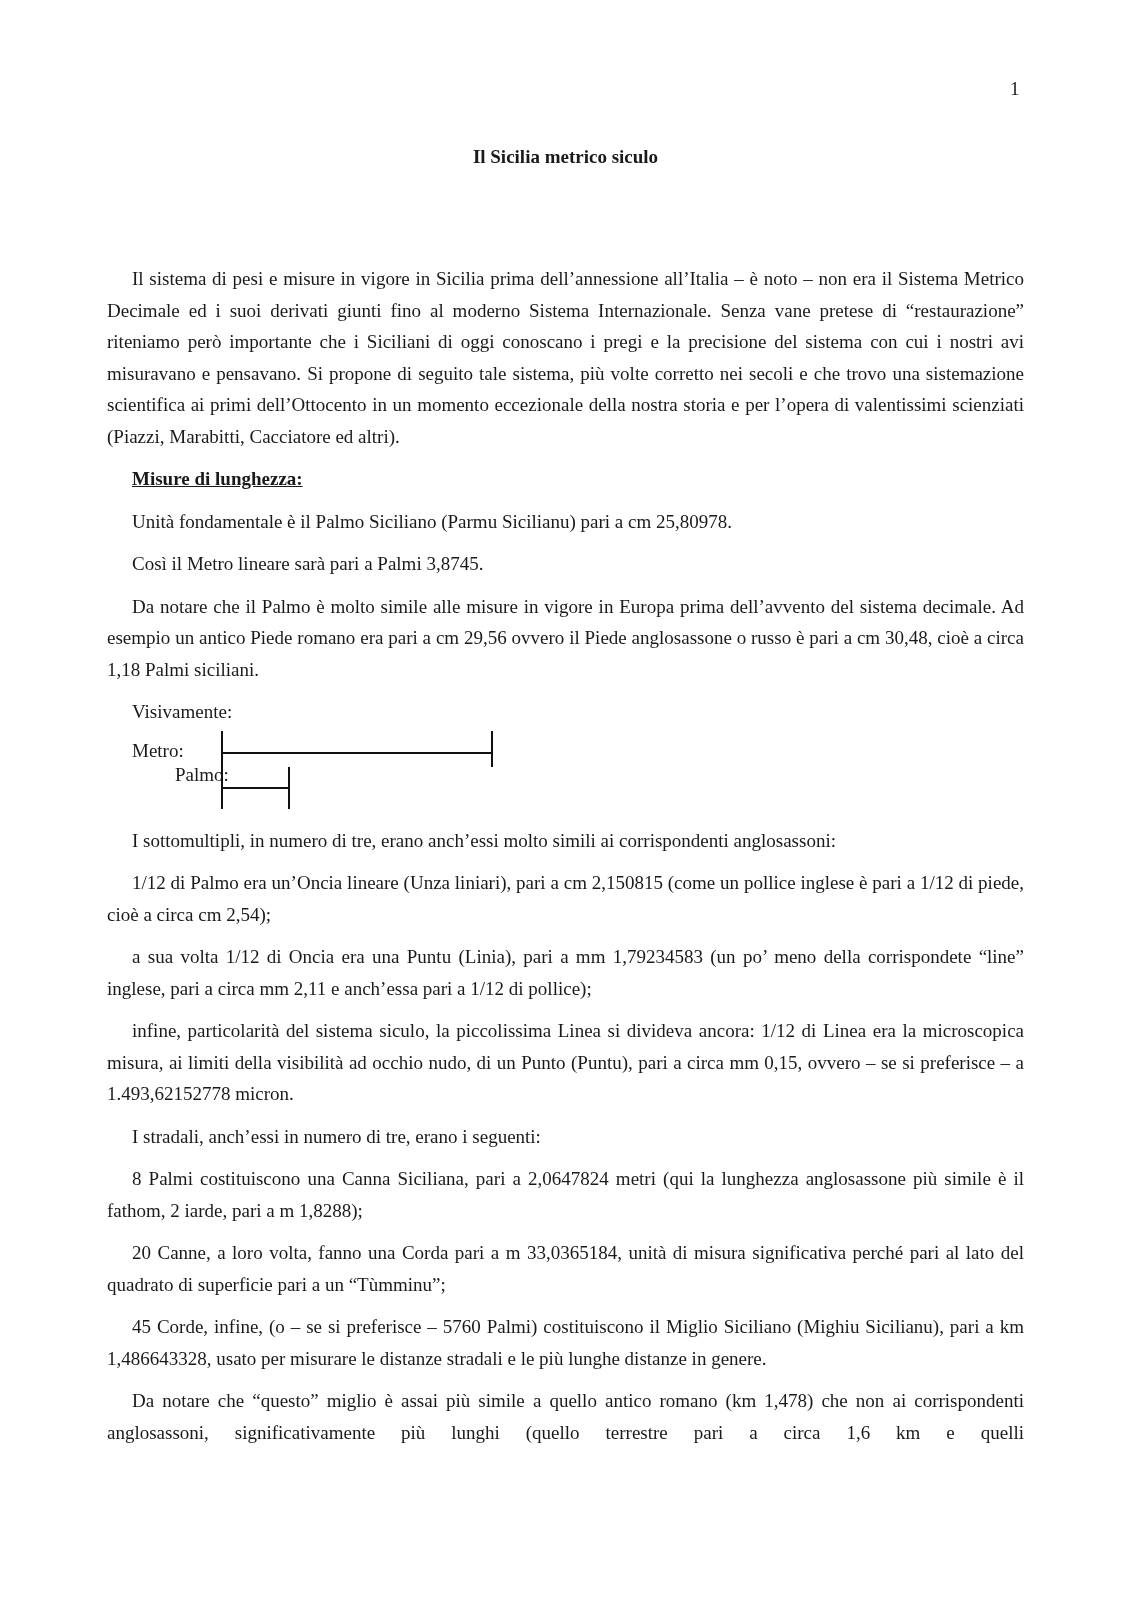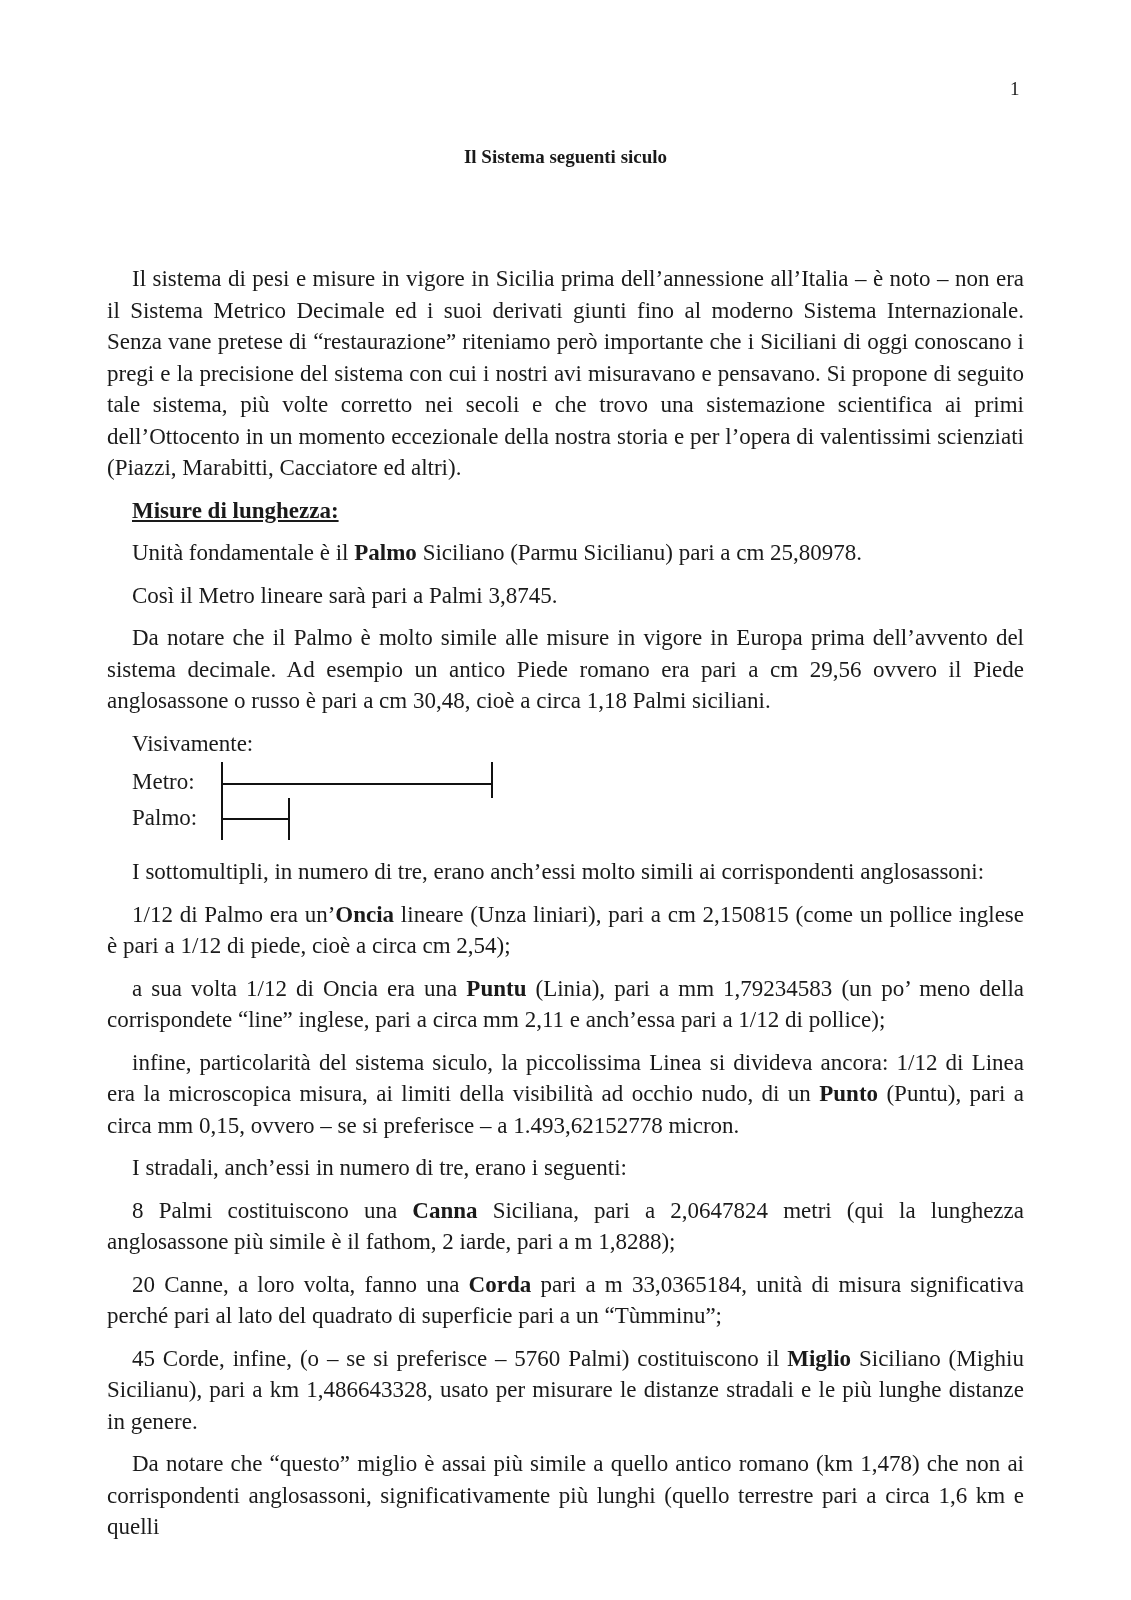--- a/index.html
+++ b/index.html
@@ -28,39 +28,39 @@
     width: 1131px;
     text-align: center;
     font-size: 19px;
     font-weight: bold;
   }
   .body {
     position: absolute;
     top: 263px;
     left: 107px;
     width: 917px;
-    font-size: 23px;
+    font-size: 19px;
     line-height: 31.5px;
   }
   .p {
     margin: 0 0 11px 0;
     text-align: justify;
     text-indent: 25px;
   }
   .heading {
     margin: 0 0 11px 0;
     text-indent: 25px;
     font-weight: bold;
     text-decoration: underline;
   }
   .line-single {
     margin: 0 0 11px 0;
     text-indent: 25px;
   }
-  b { font-weight: bold; }
+  b { font-weight: normal; }
   .diagram {
     position: relative;
     height: 80px;
     margin: -2px 0 8px 0;
   }
   .diagram .lbl {
     position: absolute;
     left: 25px;
   }
   .bar {
@@ -71,39 +71,39 @@
   .tick {
     position: absolute;
     width: 2px;
     background: #111;
   }
 </style>
 </head>
 <body>
 
 <div class="page-number">1</div>
-<div class="title">Il Sistema seguenti siculo</div>
+<div class="title">Il Sicilia metrico siculo</div>
 
 <div class="body">
 
   <p class="p">Il sistema di pesi e misure in vigore in Sicilia prima dell’annessione all’Italia – è noto – non era il Sistema Metrico Decimale ed i suoi derivati giunti fino al moderno Sistema Internazionale. Senza vane pretese di “restaurazione” riteniamo però importante che i Siciliani di oggi conoscano i pregi e la precisione del sistema con cui i nostri avi misuravano e pensavano. Si propone di seguito tale sistema, più volte corretto nei secoli e che trovo una sistemazione scientifica ai primi dell’Ottocento in un momento eccezionale della nostra storia e per l’opera di valentissimi scienziati (Piazzi, Marabitti, Cacciatore ed altri).</p>
 
   <p class="heading">Misure di lunghezza:</p>
 
   <p class="line-single"><span>Unità fondamentale è il </span><b>Palmo</b><span> Siciliano (Parmu Sicilianu) pari a cm 25,80978.</span></p>
 
   <p class="line-single">Così il Metro lineare sarà pari a Palmi 3,8745.</p>
 
   <p class="p">Da notare che il Palmo è molto simile alle misure in vigore in Europa prima dell’avvento del sistema decimale. Ad esempio un antico Piede romano era pari a cm 29,56 ovvero il Piede anglosassone o russo è pari a cm 30,48, cioè a circa 1,18 Palmi siciliani.</p>
 
   <p class="line-single">Visivamente:</p>
 
   <div class="diagram">
     <span class="lbl" style="top:-2px;">Metro:</span>
-    <span class="lbl" style="top:34px;">Palmo:</span>
+    <span class="lbl" style="top:22px;margin-left:43px;">Palmo:</span>
 
     <div class="tick" style="left:114px; top:-6px; height:78px;"></div>
 
     <div class="bar" style="left:115px; top:15px; width:270px;"></div>
     <div class="tick" style="left:384px; top:-6px; height:36px;"></div>
 
     <div class="bar" style="left:115px; top:50px; width:68px;"></div>
     <div class="tick" style="left:181px; top:30px; height:42px;"></div>
   </div>
 

